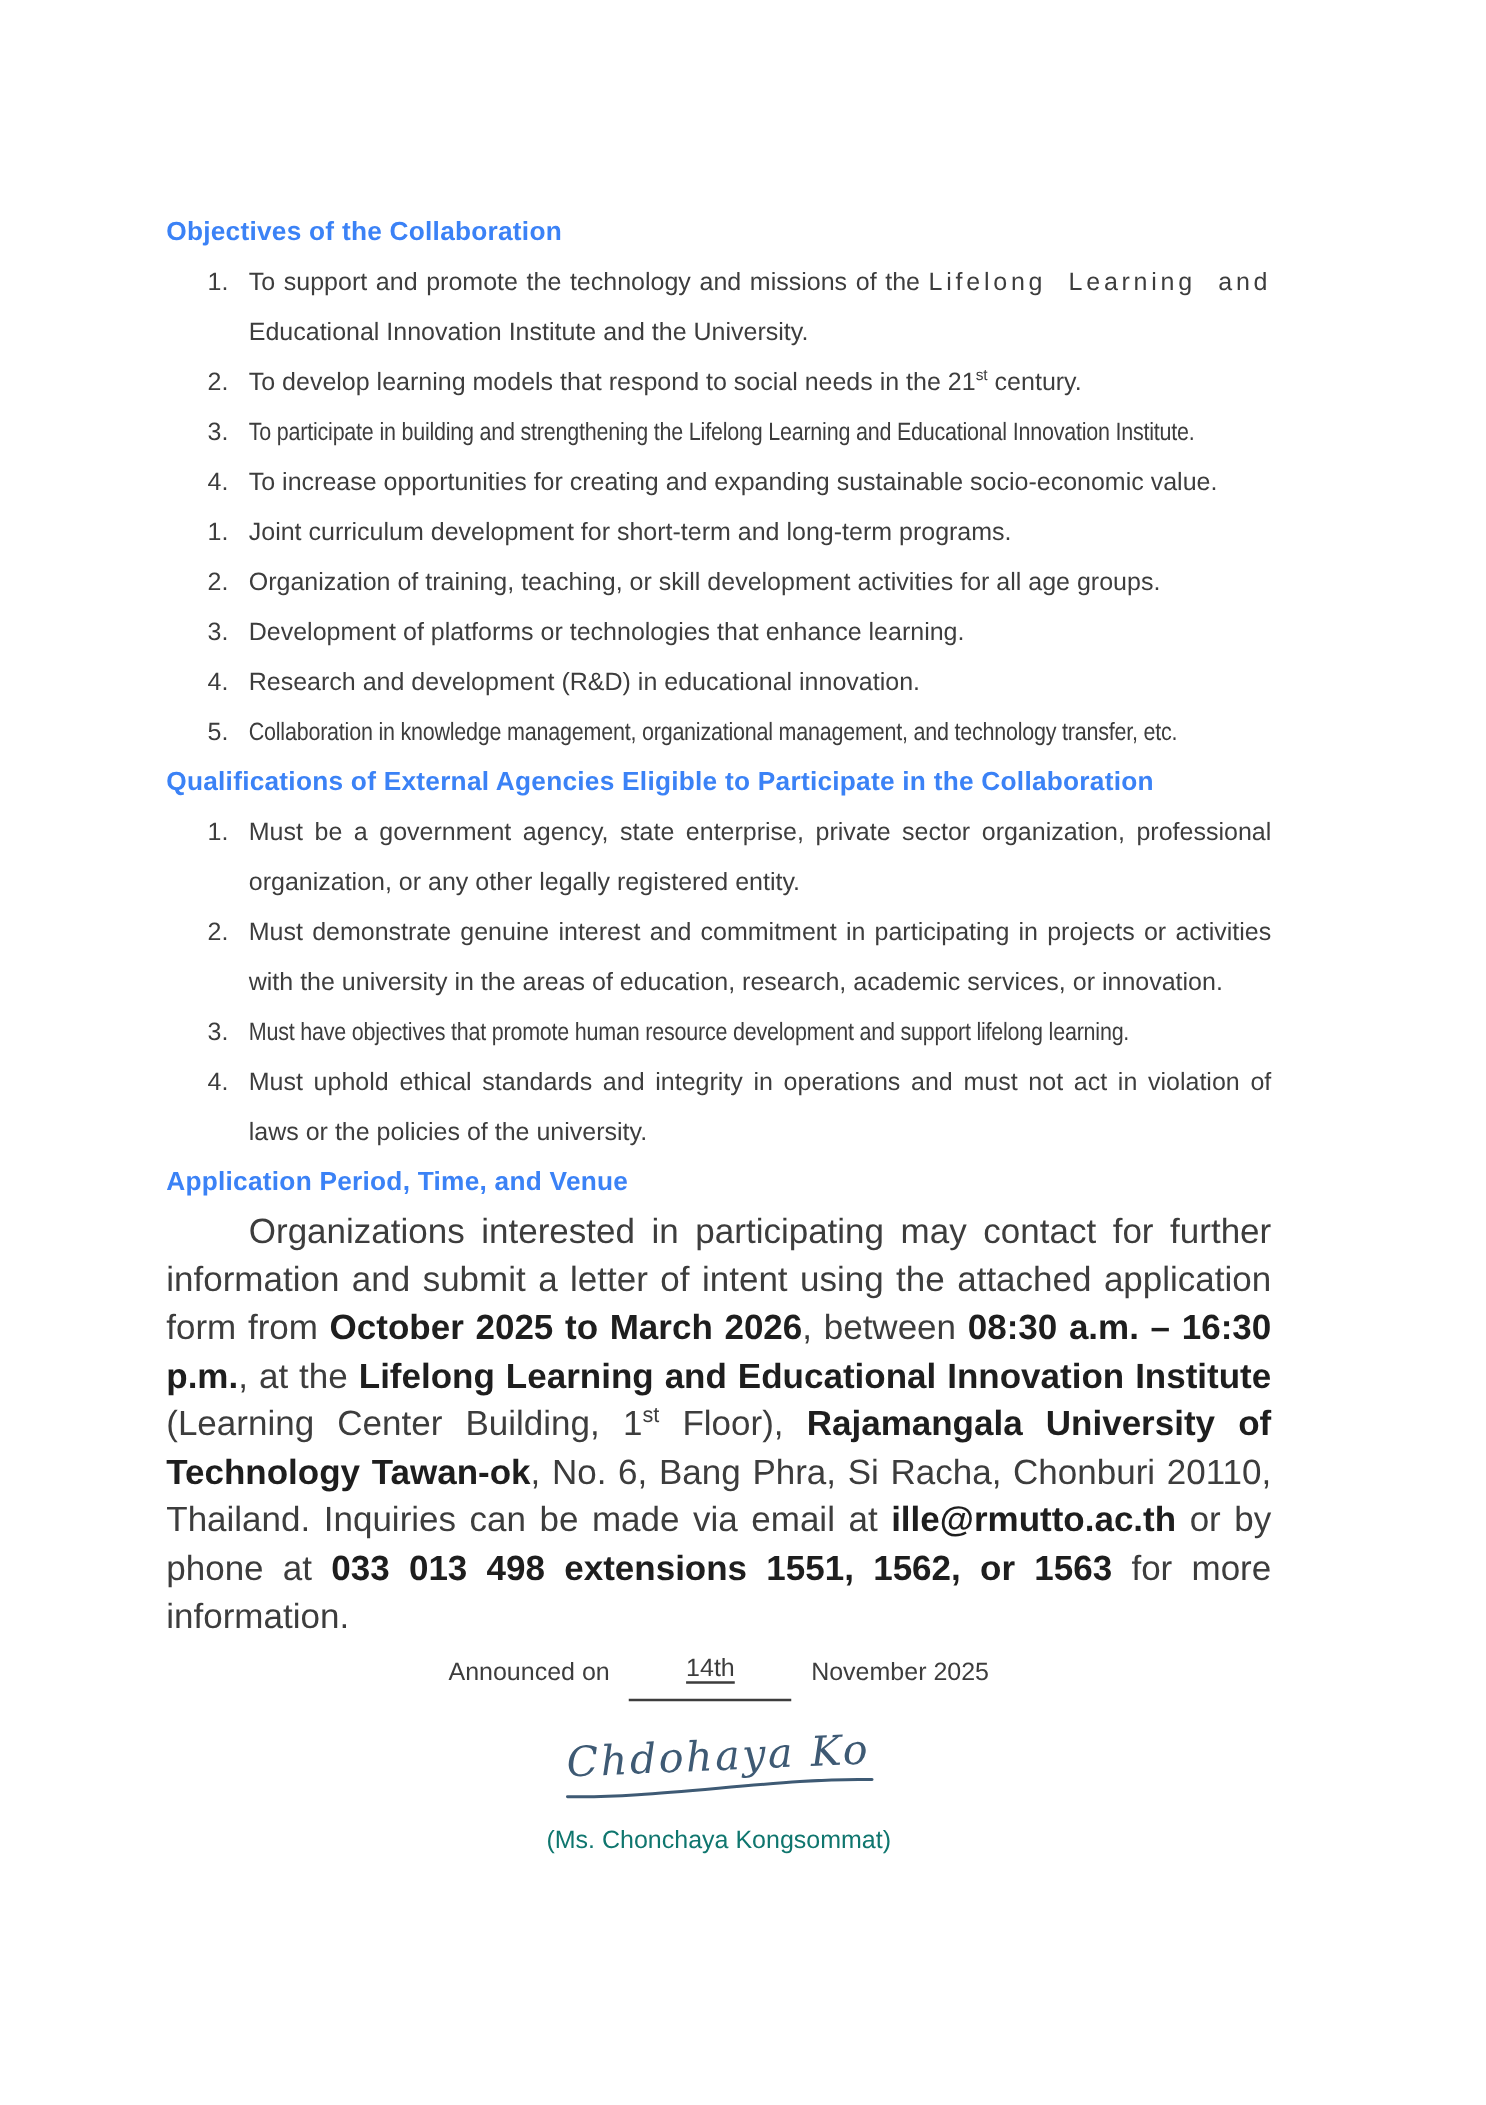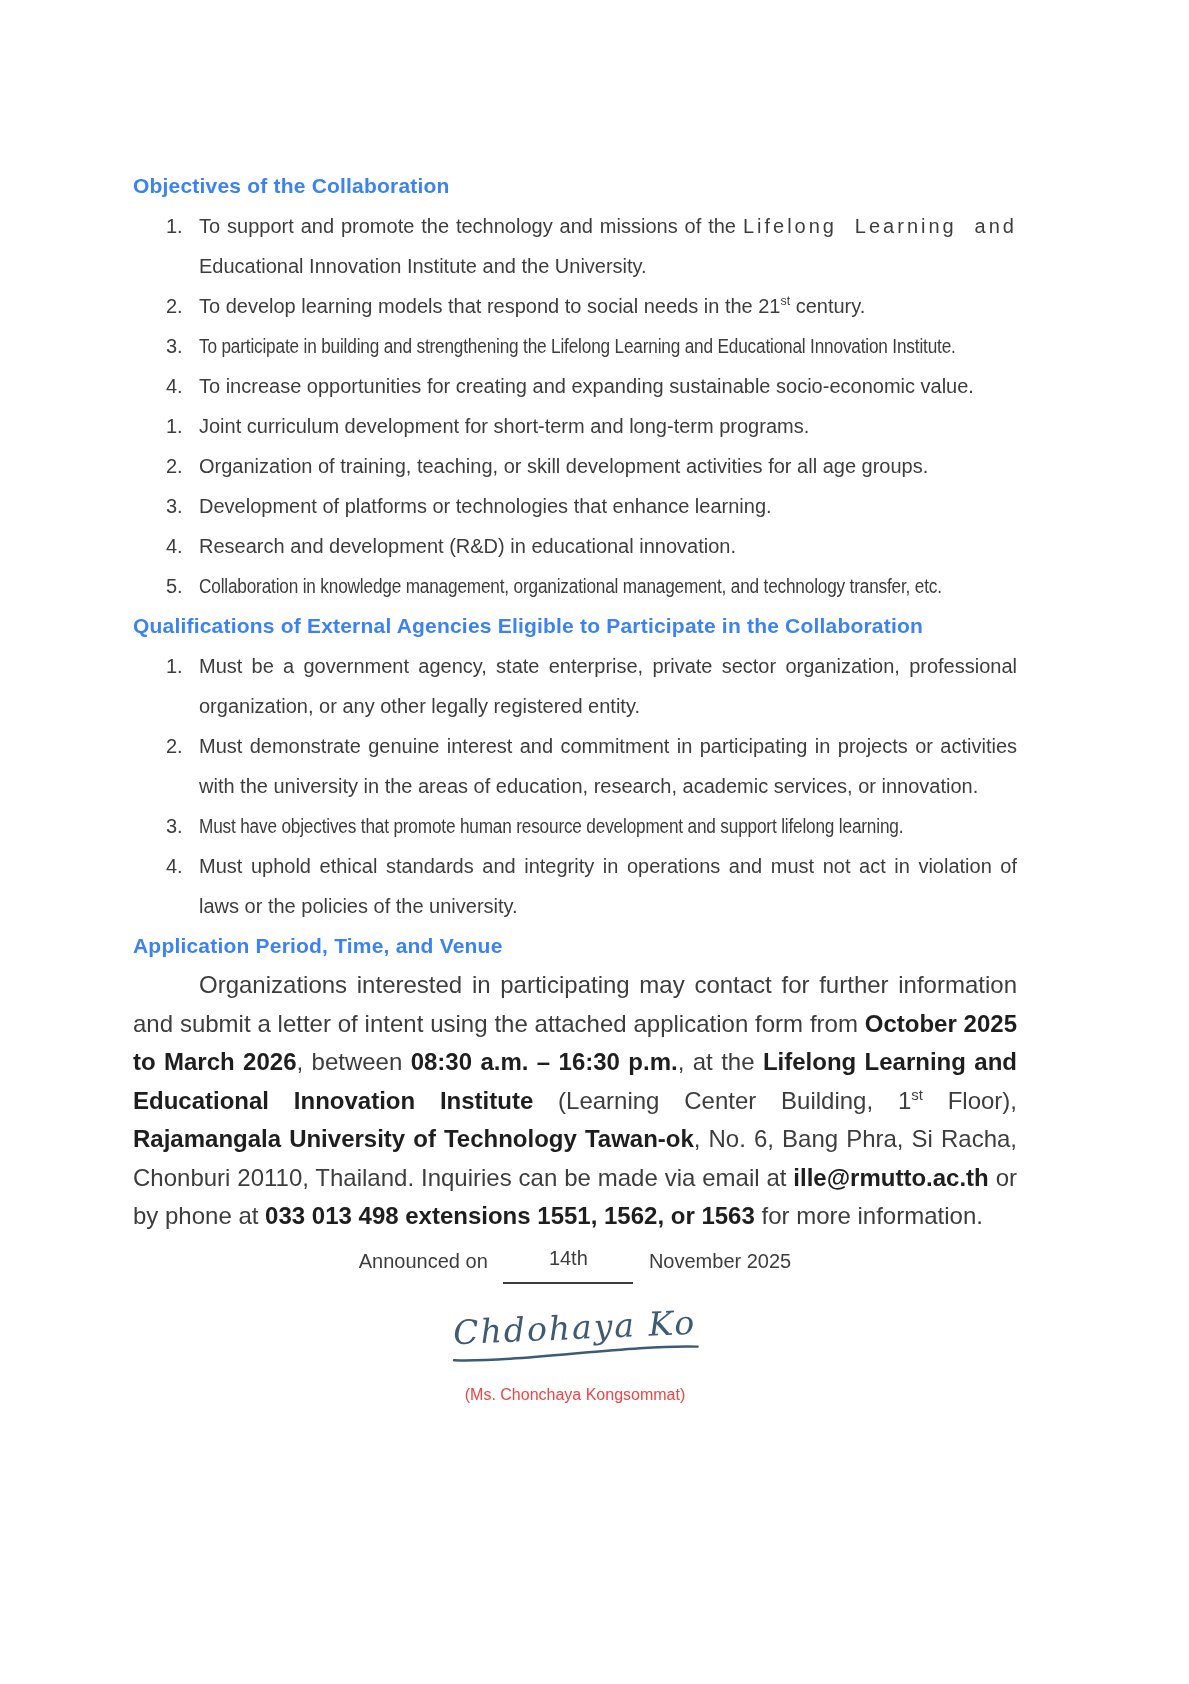--- a/index.html
+++ b/index.html
@@ -42,56 +42,57 @@
     white-space:nowrap;
     letter-spacing:-.2px;
   }
   .spaced{
     letter-spacing:3px;
     word-spacing:8px;
   }
   .b{font-weight:bold;color:#1e1e1e;}
   sup{font-size:.62em;vertical-align:super;line-height:0;}
   .para{
-    font-size:24px;
+    font-size:28px;
     line-height:38.5px;
     text-align:justify;
     text-indent:66px;
     color:#3d3d3d;
   }
   .announce-line{
     margin-top:4px;
     text-align:center;
     font-size:20px;
     line-height:42px;
   }
   .blank{
     display:inline-block;
     min-width:118px;
     border-bottom:2px solid #3d3d3d;
     text-align:center;
     margin:0 10px;
     padding:0 6px;
+    text-decoration:underline;
   }
   .blank-val{position:relative;top:-3px;}
   .sig-block{text-align:center;}
   .sig-script{
     display:inline-block;
     margin-top:24px;
     font-family:"DejaVu Serif","Liberation Serif",serif;
     font-style:italic;
     font-size:33px;
     letter-spacing:2px;
     transform:rotate(-2.5deg);
   }
   .sig-underline{display:block;margin:-2px auto 0 auto;}
   .sig-line{
-    font-size:16px;
+    font-size:20px;
     line-height:52px;
-    color:#ef4444;
+    color:#0f766e;
   }
   .sig-line.first{margin-top:8px;}
 </style>
 </head>
 <body>
 
 <div class="page">
 
   <div id="sections">
       <div class="heading">Objectives of the Collaboration</div>

